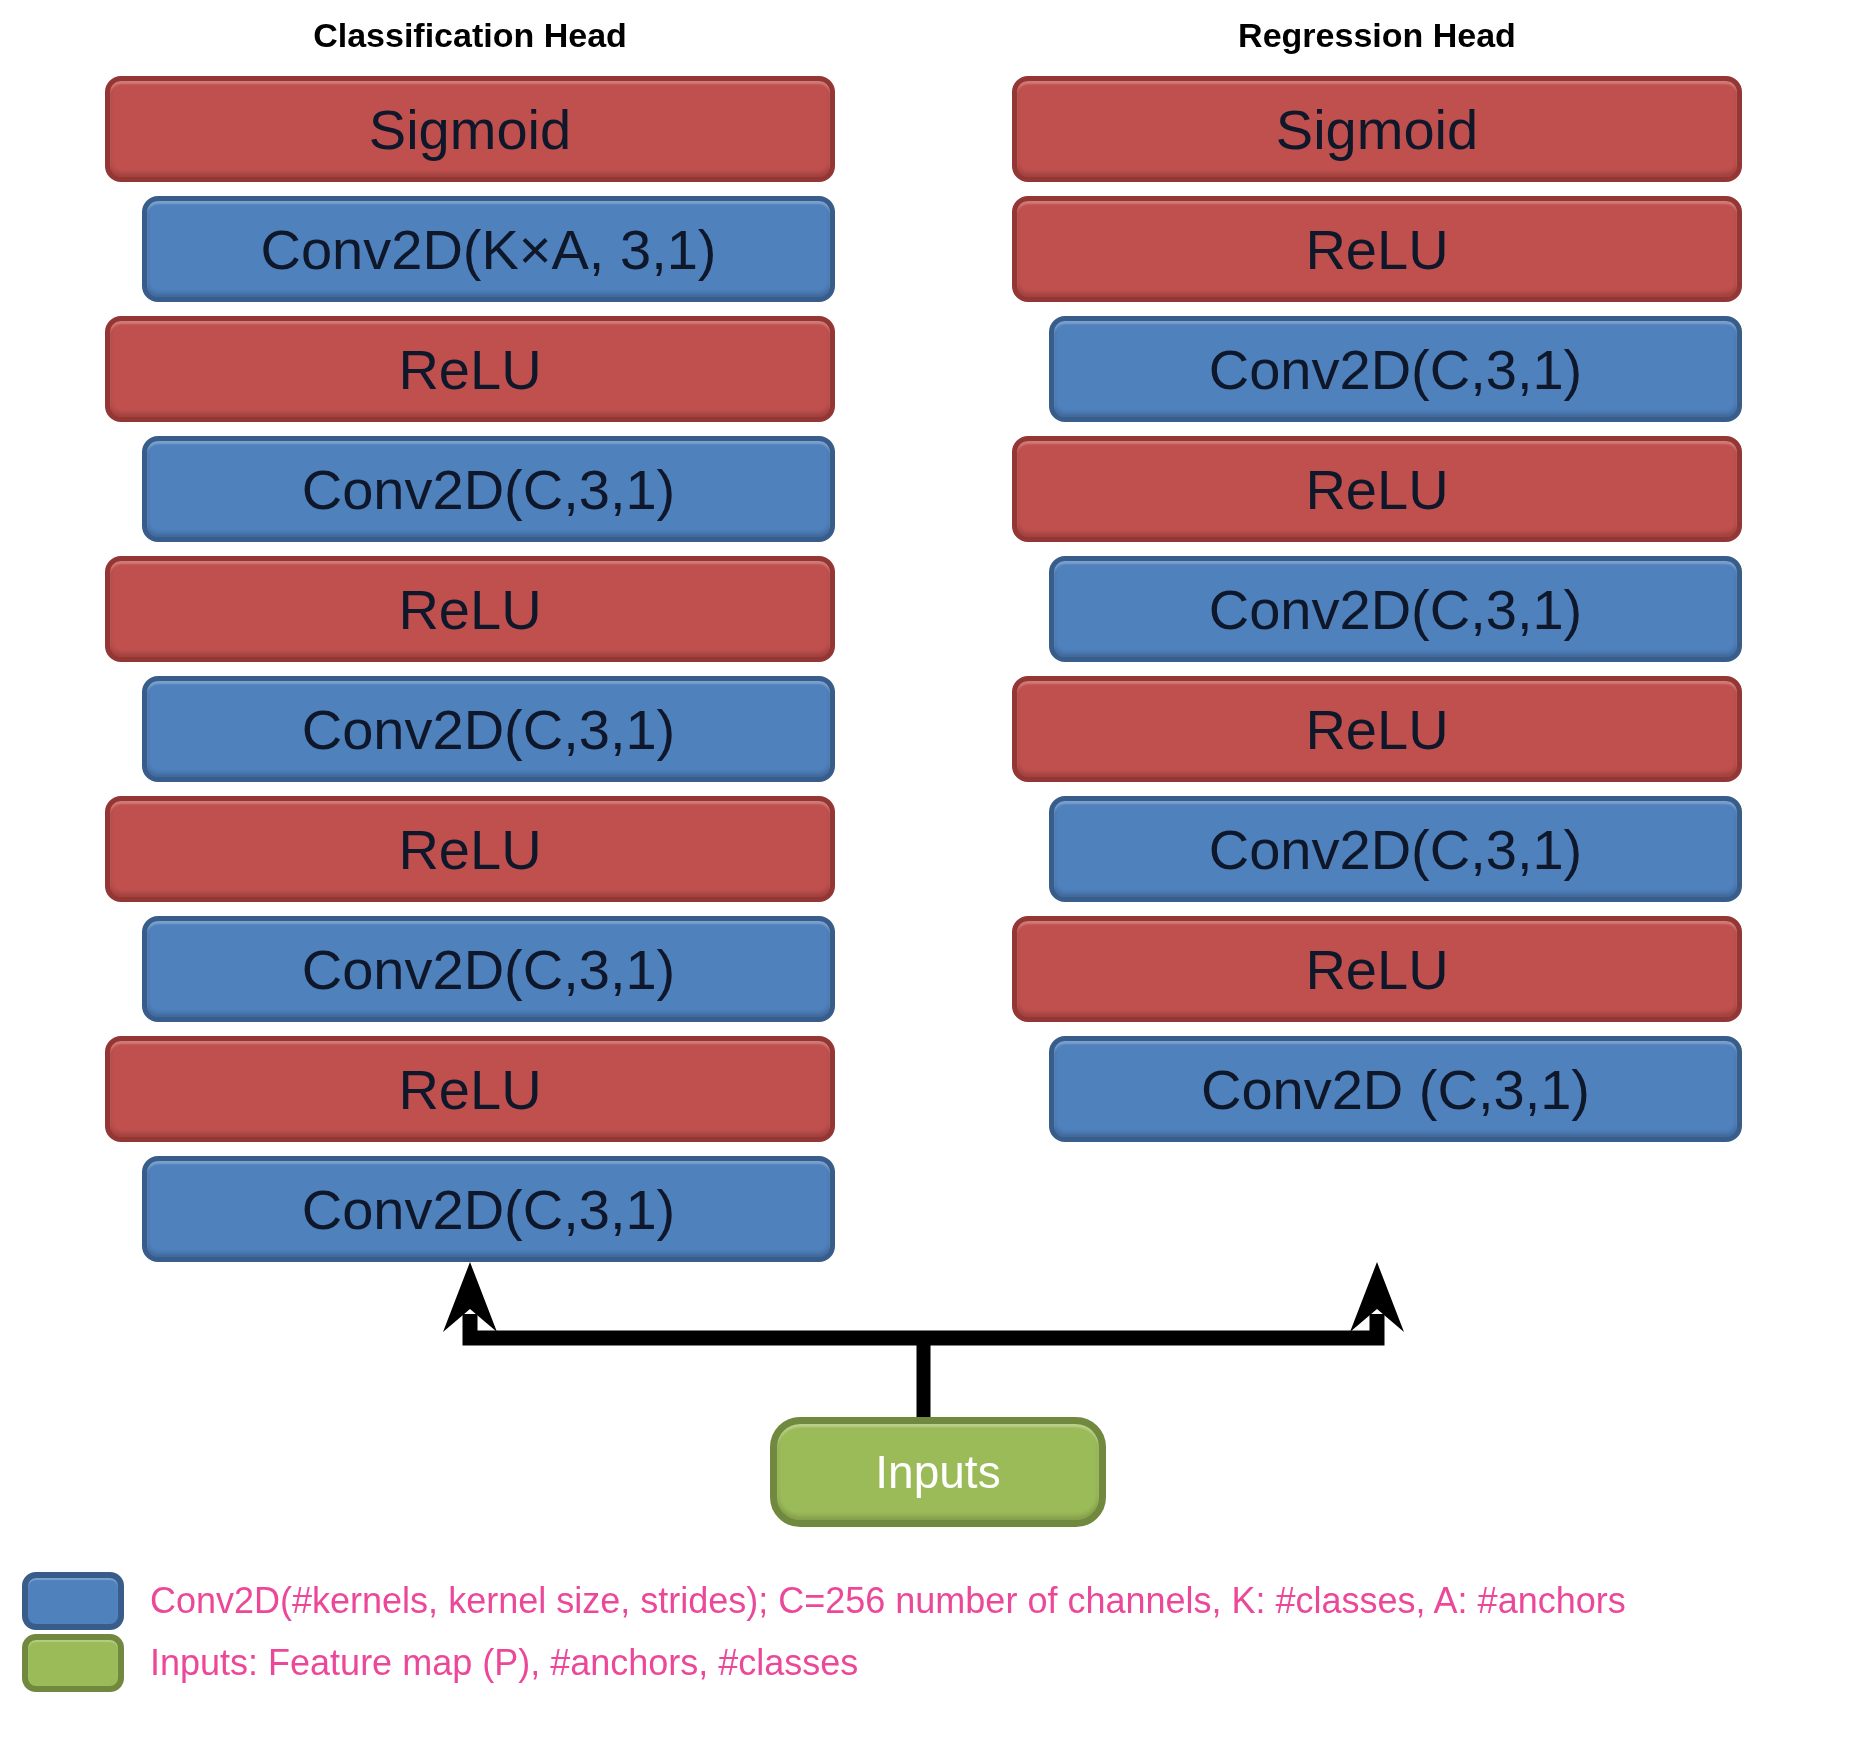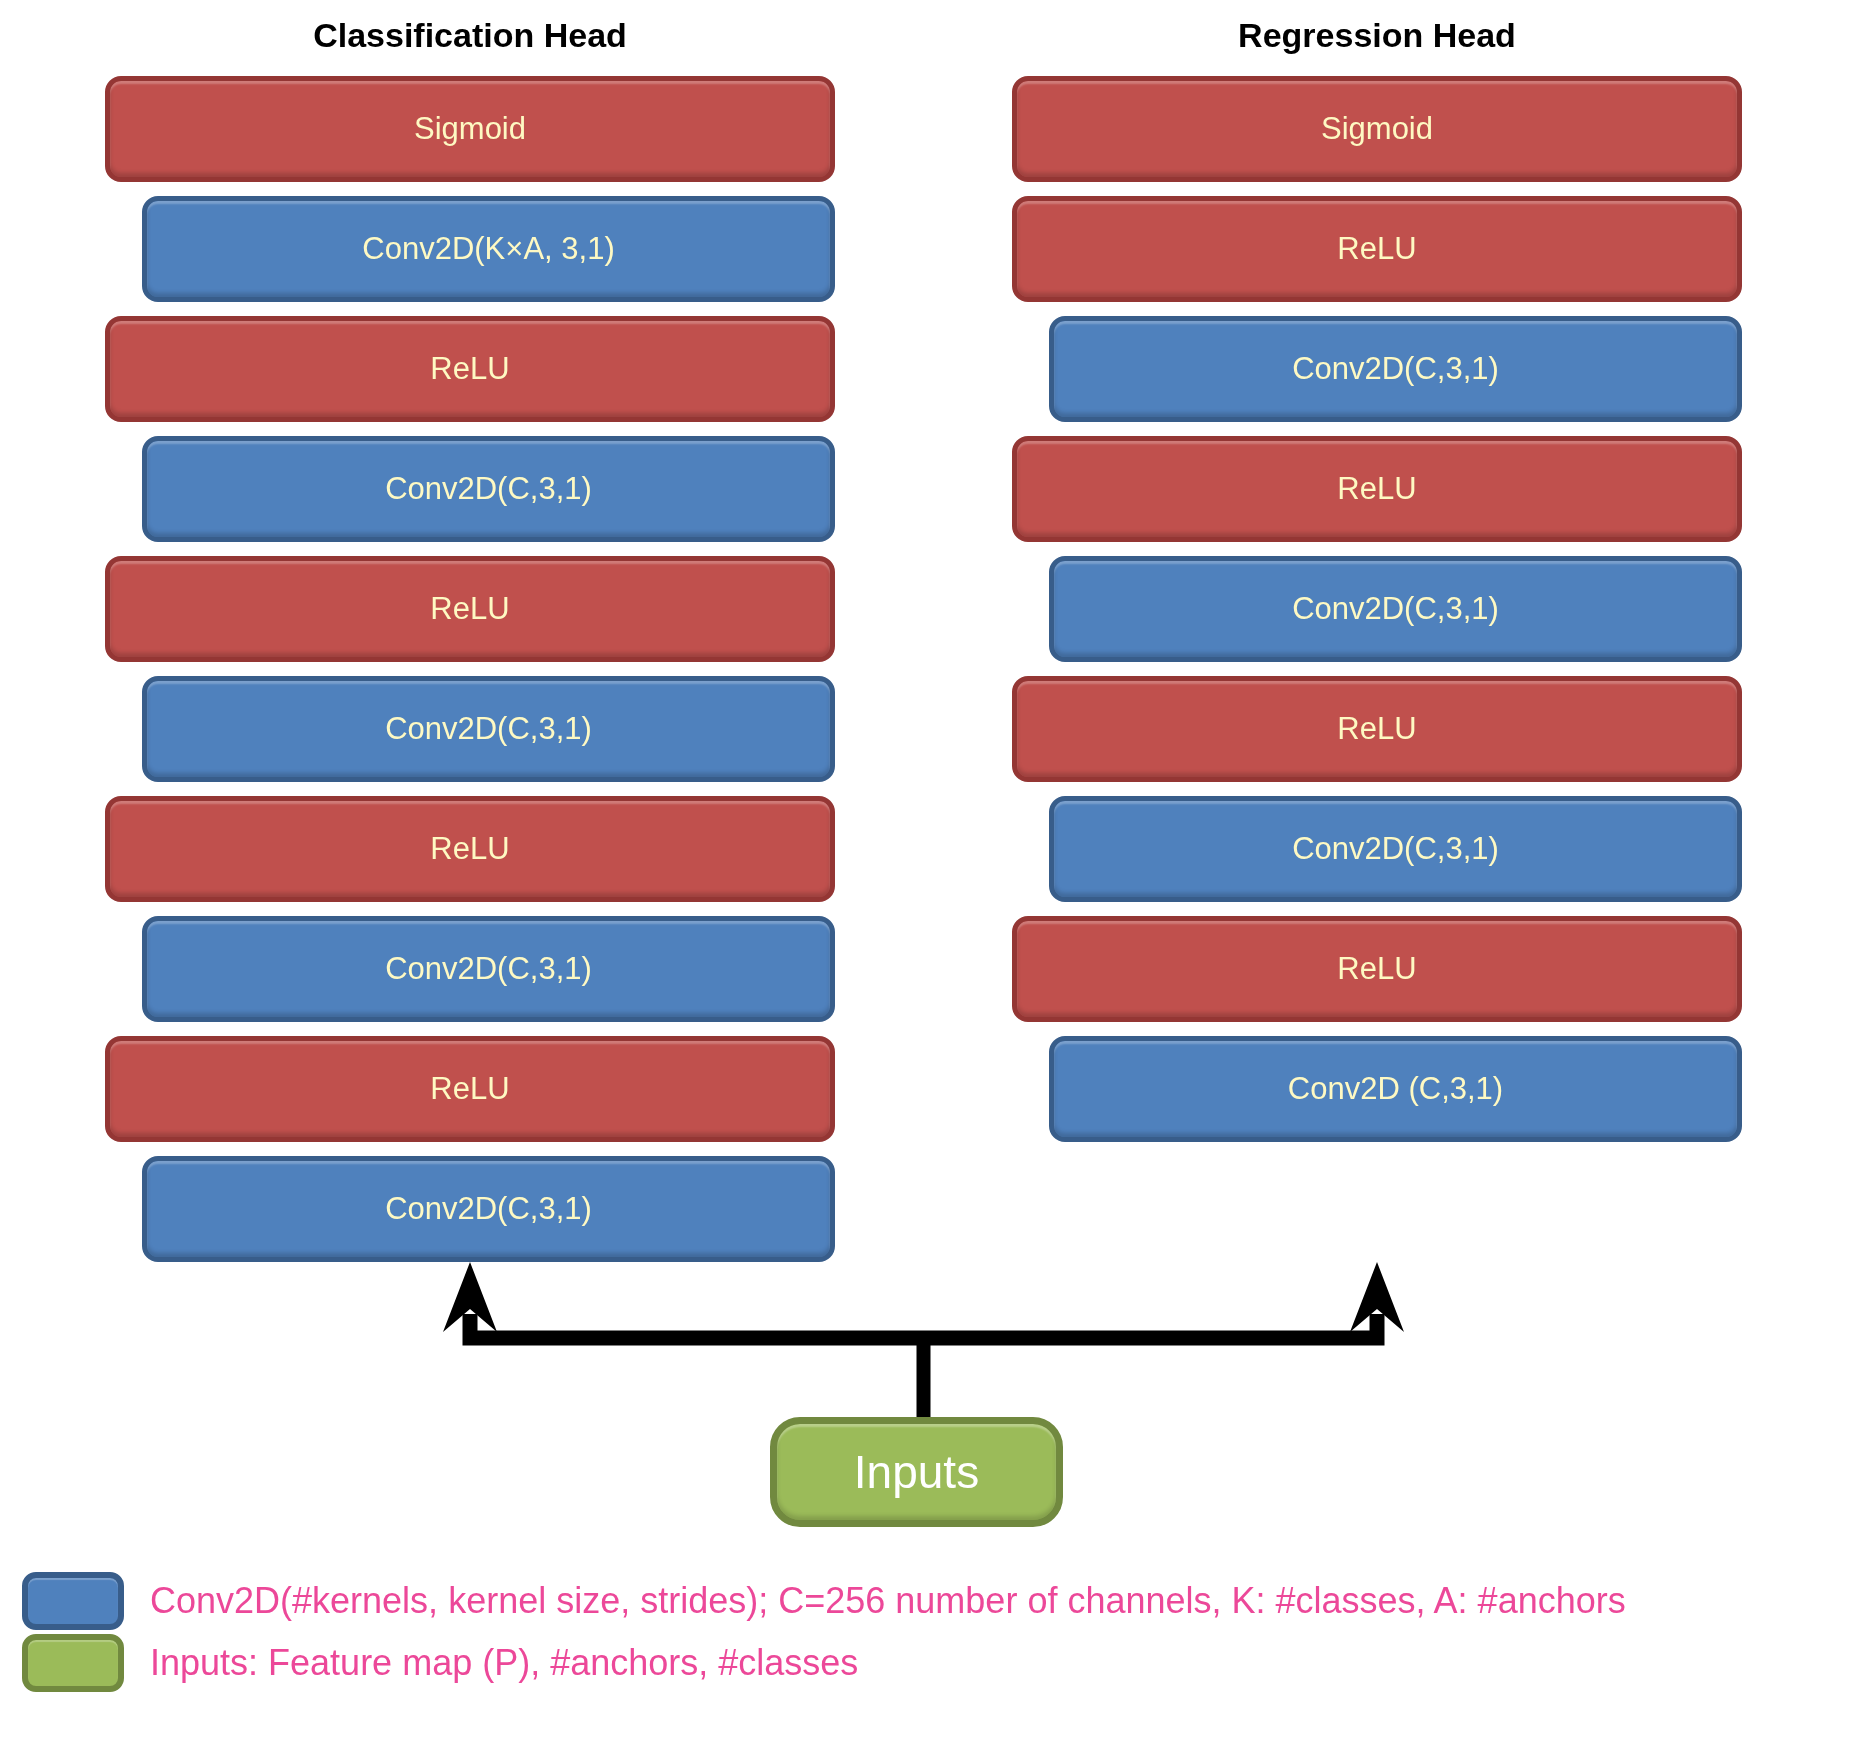--- a/index.html
+++ b/index.html
@@ -12,27 +12,27 @@
   .col-0{left:105px;}
   .col-1{left:1012px;}
   .col-title{
     height:70px;box-sizing:border-box;padding-top:10px;
     text-align:center;font-size:34px;font-weight:bold;color:#000;
   }
   .layer-box{
     height:106px;margin-bottom:14px;box-sizing:border-box;
     border-radius:16px;border:5px solid;
     display:flex;align-items:center;justify-content:center;
-    color:#fef9c3;font-size:31px;
+    color:#0f172a;font-size:56px;
     box-shadow:inset 0 3px 2px rgba(255,255,255,.25), inset 0 -4px 4px rgba(0,0,0,.18);
   }
   .layer-box.conv{background:var(--conv-fill);border-color:var(--conv-border);margin-left:37px;}
   .layer-box.activation{background:var(--act-fill);border-color:var(--act-border);}
   .inputs-node{
-    position:absolute;left:770px;top:1417px;width:293px;height:110px;z-index:1;
+    position:absolute;left:770px;top:1417px;width:336px;height:110px;z-index:1;
     box-sizing:border-box;border-radius:30px;border:7px solid var(--input-border);
     background:var(--input-fill);
     display:flex;align-items:center;justify-content:center;
     color:#fff;font-size:46px;
     box-shadow:inset 0 3px 2px rgba(255,255,255,.3), inset 0 -4px 4px rgba(0,0,0,.15);
   }
   .legend{position:absolute;left:22px;top:1572px;z-index:1;}
   .legend-row{display:flex;align-items:center;height:58px;margin-bottom:4px;}
   .swatch{
     width:102px;height:58px;box-sizing:border-box;flex:none;

